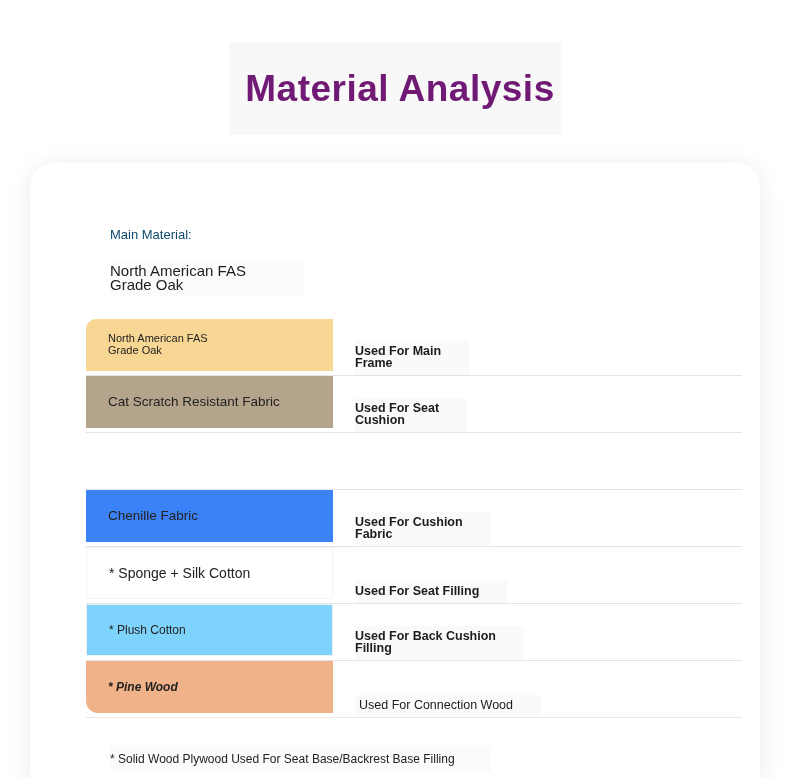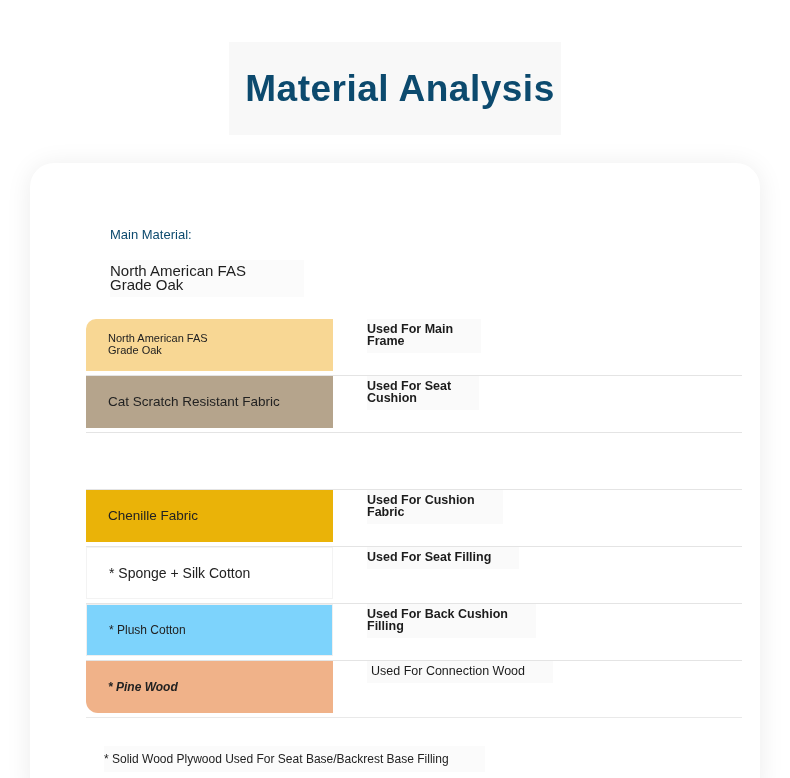--- a/index.html
+++ b/index.html
@@ -13,21 +13,21 @@
   .page { position: relative; width: 790px; height: 778px; }
 
   
   .title-wrap { text-align: center; padding-top: 42px; }
   .page-title {
     display: inline-block;
     background: #f8f8f8;
     font-size: 37px;
     font-weight: 700;
     letter-spacing: 0.5px;
-    color: #0c4a6e;
+    color: #701a75;
     padding: 26px 6px 24px 16px;
     line-height: 1.15;
   }
 
   
   .card {
     position: absolute;
     left: 30px; top: 163px;
     width: 730px; height: 640px;
     background: #ffffff;
@@ -62,22 +62,22 @@
     height: 52px;
     display: flex;
     align-items: center;
     padding-left: 22px;
     flex-shrink: 0;
   }
   .mat-text { white-space: pre-line; line-height: 1.05; color: #222; }
   .usage-cell {
     flex: 1;
     display: flex;
-    align-items: flex-start;
-    padding-left: 34px;
+    align-items: flex-end;
+    padding-left: 22px;
   }
   .usage-text {
     display: inline-block;
     font-size: 12.5px;
     font-weight: 700;
     line-height: 0.95;
     white-space: pre-line;
     background: #fafafa;
     padding: 5px 28px 5px 0;
     color: #1c1c1c;
@@ -94,21 +94,21 @@
   .r5 .mat-text { font-size: 12px; }
   .r6 .mat-text { font-size: 12px; font-weight: 600; font-style: italic; }
   .r2 .mat-block, .r4 .mat-block { border: 1px solid #f3f3f3; }
   .r5 .mat-block { border: 1px solid #efefef; }
   .r6 .usage-text { font-weight: 500; padding-left: 4px; }
   .r6 { border-bottom: 1px solid #e9e9e9; }
 
   
   .footnote {
     margin-top: 28px;
-    margin-left: 18px;
+    margin-left: 24px;
   }
   .footnote-text {
     display: inline-block;
     font-size: 12px;
     font-weight: 500;
     background: #fbfbfb;
     padding: 6px 36px 6px 0;
     color: #222;
   }
 </style>
@@ -149,21 +149,21 @@
         <div class="usage-cell">
           <span class="usage-text">Used For Seat
 Cushion</span>
         </div>
       </div>
 
       <div class="t-row r2">
       </div>
 
       <div class="t-row r3">
-        <div class="mat-block" style="background-color: #eab308; text-align: center;">
+        <div class="mat-block" style="background-color: #3b82f6; text-align: center;">
           <span class="mat-text">Chenille Fabric</span>
         </div>
         <div class="usage-cell">
           <span class="usage-text">Used For Cushion
 Fabric</span>
         </div>
       </div>
 
       <div class="t-row r4">
         <div class="mat-block" style="background-color: rgb(255, 255, 255);">

